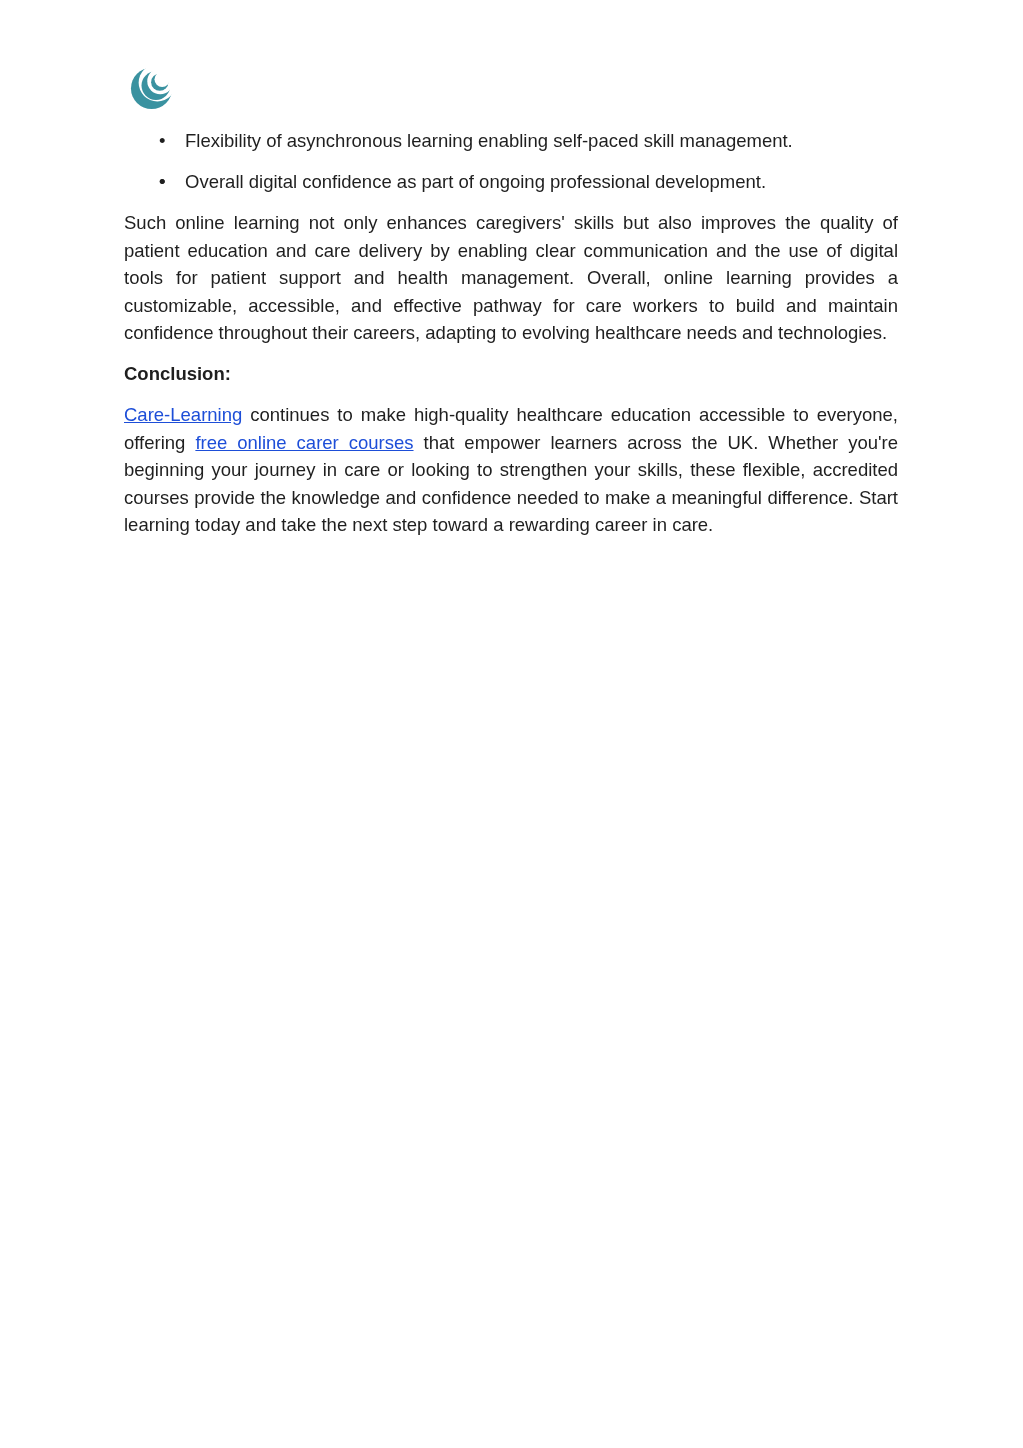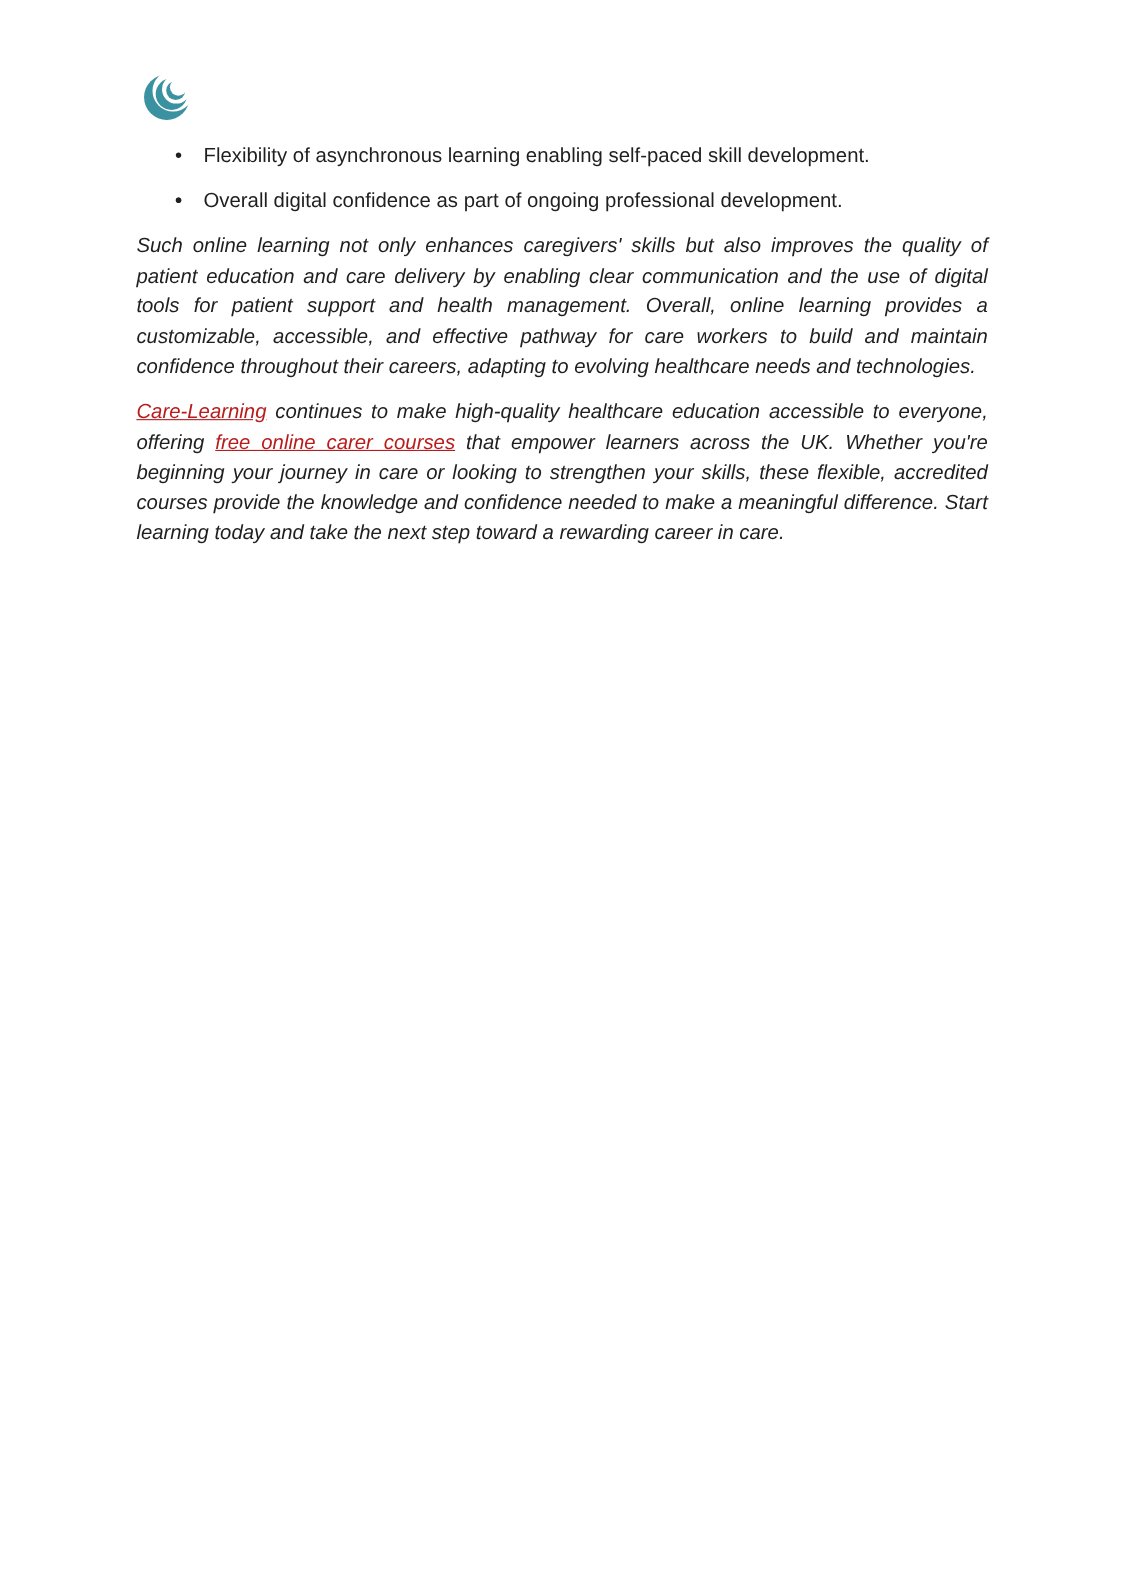--- a/index.html
+++ b/index.html
@@ -42,29 +42,28 @@
     padding-left: 61px;
     margin-bottom: 13.5px;
   }
   ul.bullets li .marker {
     position: absolute;
     left: 35px;
     top: 0;
   }
   .para {
     margin: 0 0 13.5px 0;
-    font-style: italic;
   }
   .heading {
     margin: 0 0 13.5px 0;
     font-weight: bold;
     text-align: left;
   }
   a.doclink {
-    color: #b91c1c;
+    color: #1d4ed8;
     text-decoration: underline;
     cursor: pointer;
   }
 </style>
 </head>
 <body>
 
 <div class="page">
 
   <div class="logo">
@@ -87,30 +86,31 @@
       <circle cx="54" cy="47" r="30" mask="url(#mB)" fill="#3A92A0"></circle>
       <circle cx="62" cy="40" r="18" mask="url(#mC)" fill="#3A92A0"></circle>
     </svg>
   </div>
 
   <div class="content">
 
     <ul class="bullets">
       <li>
         <span class="marker">•</span>
-        <span>Flexibility of asynchronous learning enabling self-paced skill development.</span>
+        <span>Flexibility of asynchronous learning enabling self-paced skill management.</span>
       </li>
       <li>
         <span class="marker">•</span>
       </li>
       <li>
         <span class="marker">•</span>
         <span>Overall digital confidence as part of ongoing professional development.</span>
       </li>
     </ul>
 
     <p class="para">Such online learning not only enhances caregivers' skills but also improves the quality of patient education and care delivery by enabling clear communication and the use of digital tools for patient support and health management. Overall, online learning provides a customizable, accessible, and effective pathway for care workers to build and maintain confidence throughout their careers, adapting to evolving healthcare needs and technologies.</p>
 
+    <p class="heading">Conclusion:</p>
 
     <p class="para"><a href="#" class="doclink">Care-Learning</a><span> continues to make high-quality healthcare education accessible to everyone, offering </span><a href="#" class="doclink">free online carer courses</a><span> that empower learners across the UK. Whether you're beginning your journey in care or looking to strengthen your skills, these flexible, accredited courses provide the knowledge and confidence needed to make a meaningful difference. Start learning today and take the next step toward a rewarding career in care.</span></p>
 
   </div>
 </div>
 
 </body></html>

